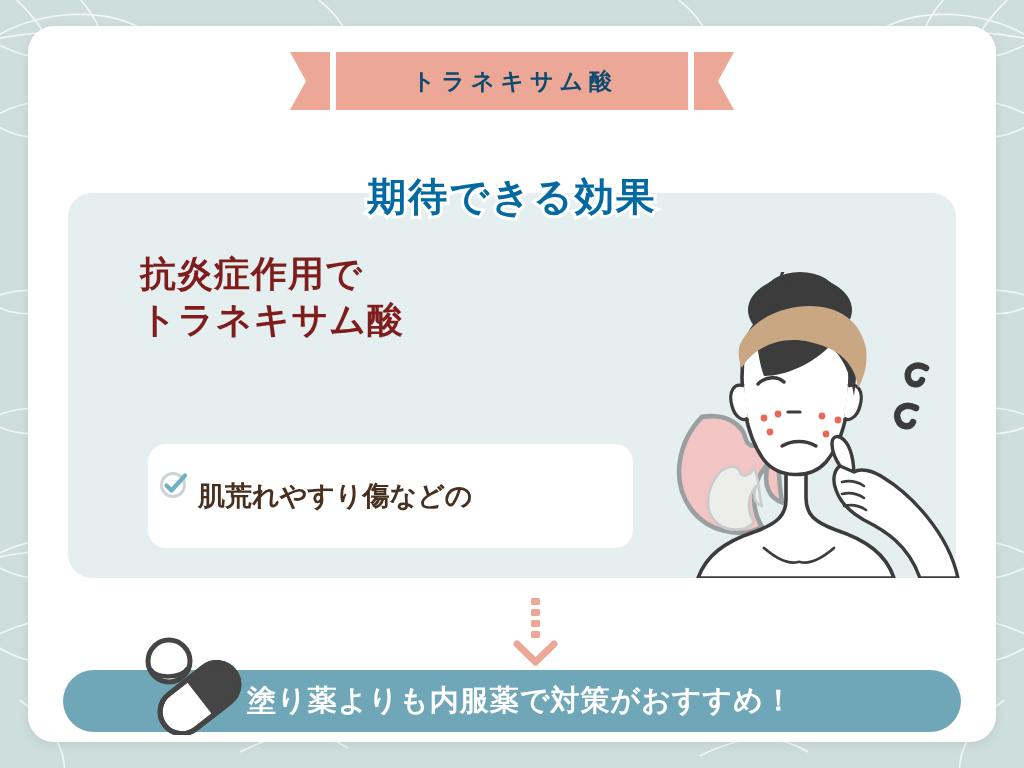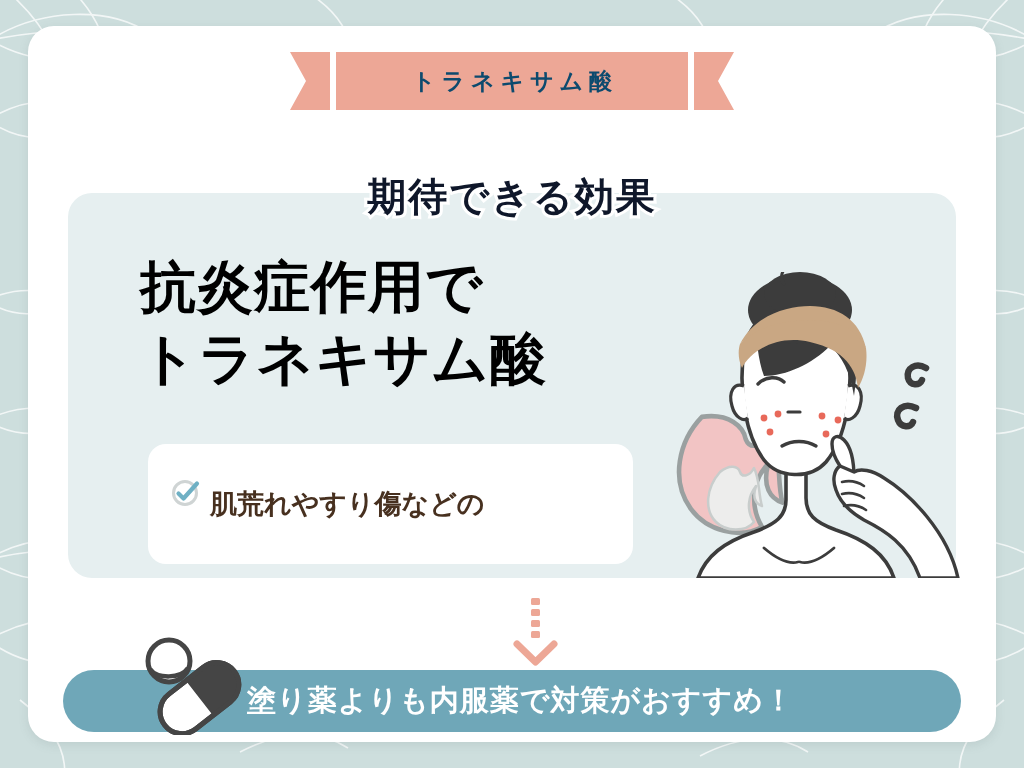--- a/index.html
+++ b/index.html
@@ -79,21 +79,21 @@
 
   
   .section-heading {
     position: absolute;
     left: 0;
     right: 0;
     top: 144px;
     text-align: center;
     font-size: 39px;
     font-weight: bold;
-    color: #0f172a;
+    color: #0369a1;
     letter-spacing: 2px;
     z-index: 5;
     -webkit-text-stroke: 6px #ffffff;
     paint-order: stroke fill;
     font-family: Liberation Mono, monospace;
   }
 
   
   .panel {
     position: absolute;
@@ -103,41 +103,41 @@
     height: 385px;
     background: #e6eff0;
     border-radius: 24px;
   }
 
   
   .headline {
     position: absolute;
     left: 112px;
     top: 225px;
-    font-size: 56px;
-    font-weight: bold;
-    color: #000000;
+    font-size: 36px;
+    font-weight: bold;
+    color: #7f1d1d;
     line-height: 1.28;
     letter-spacing: 1px;
     white-space: nowrap;
     z-index: 4;
   }
 
   
   .bullet-card {
     position: absolute;
     left: 120px;
     top: 418px;
     width: 485px;
-    height: 120px;
+    height: 104px;
     background: #ffffff;
     border-radius: 18px;
     display: flex;
     align-items: center;
-    padding-left: 22px;
+    padding-left: 10px;
     z-index: 4;
   }
   .check-icon { width: 34px; height: 34px; flex: 0 0 34px; margin-top: -26px; }
   .bullet-text {
     margin-left: 6px;
     font-size: 27px;
     font-weight: bold;
     color: #47301f;
     line-height: 1.42;
     white-space: nowrap;

